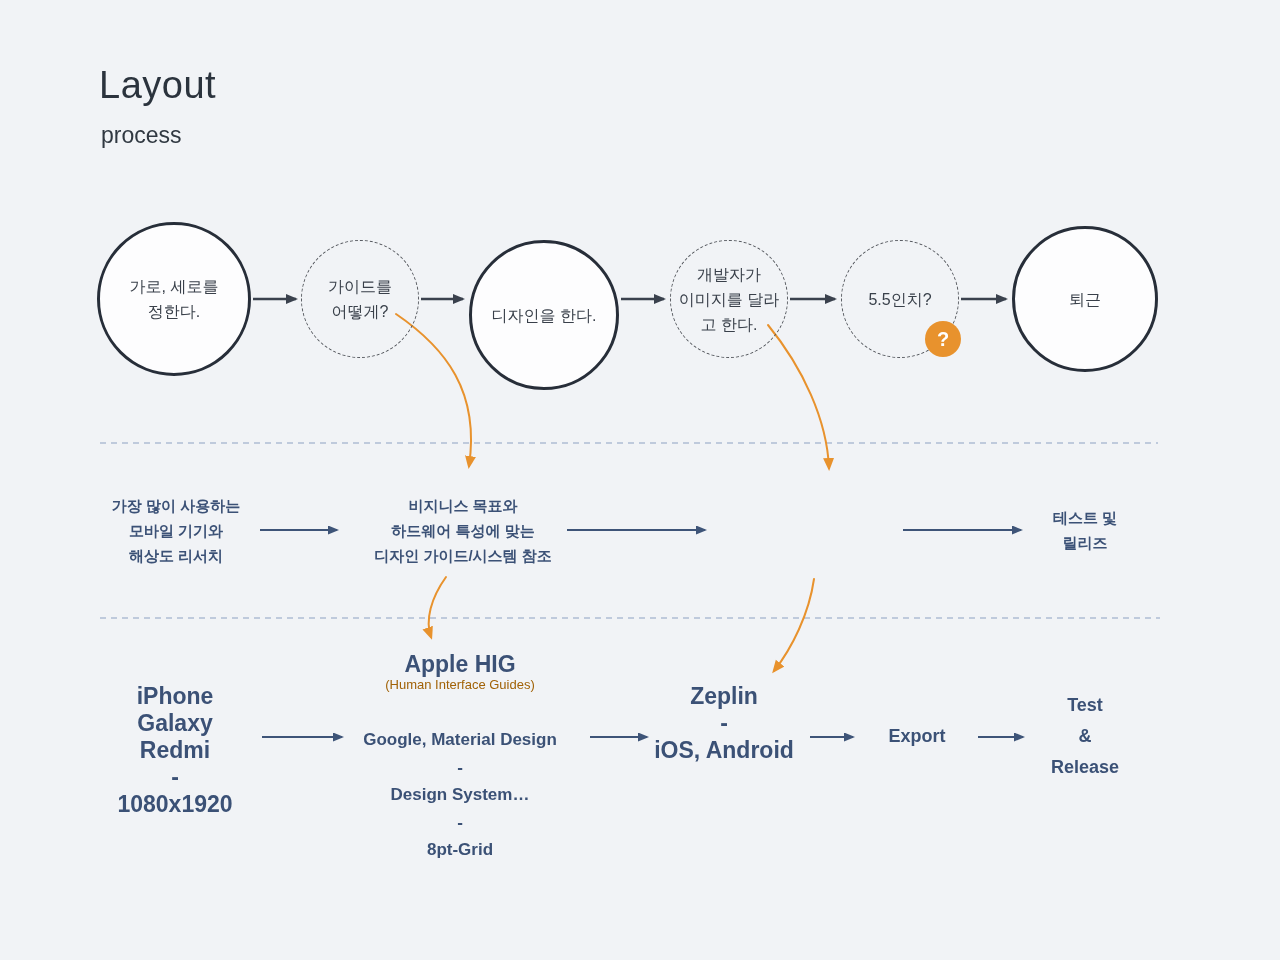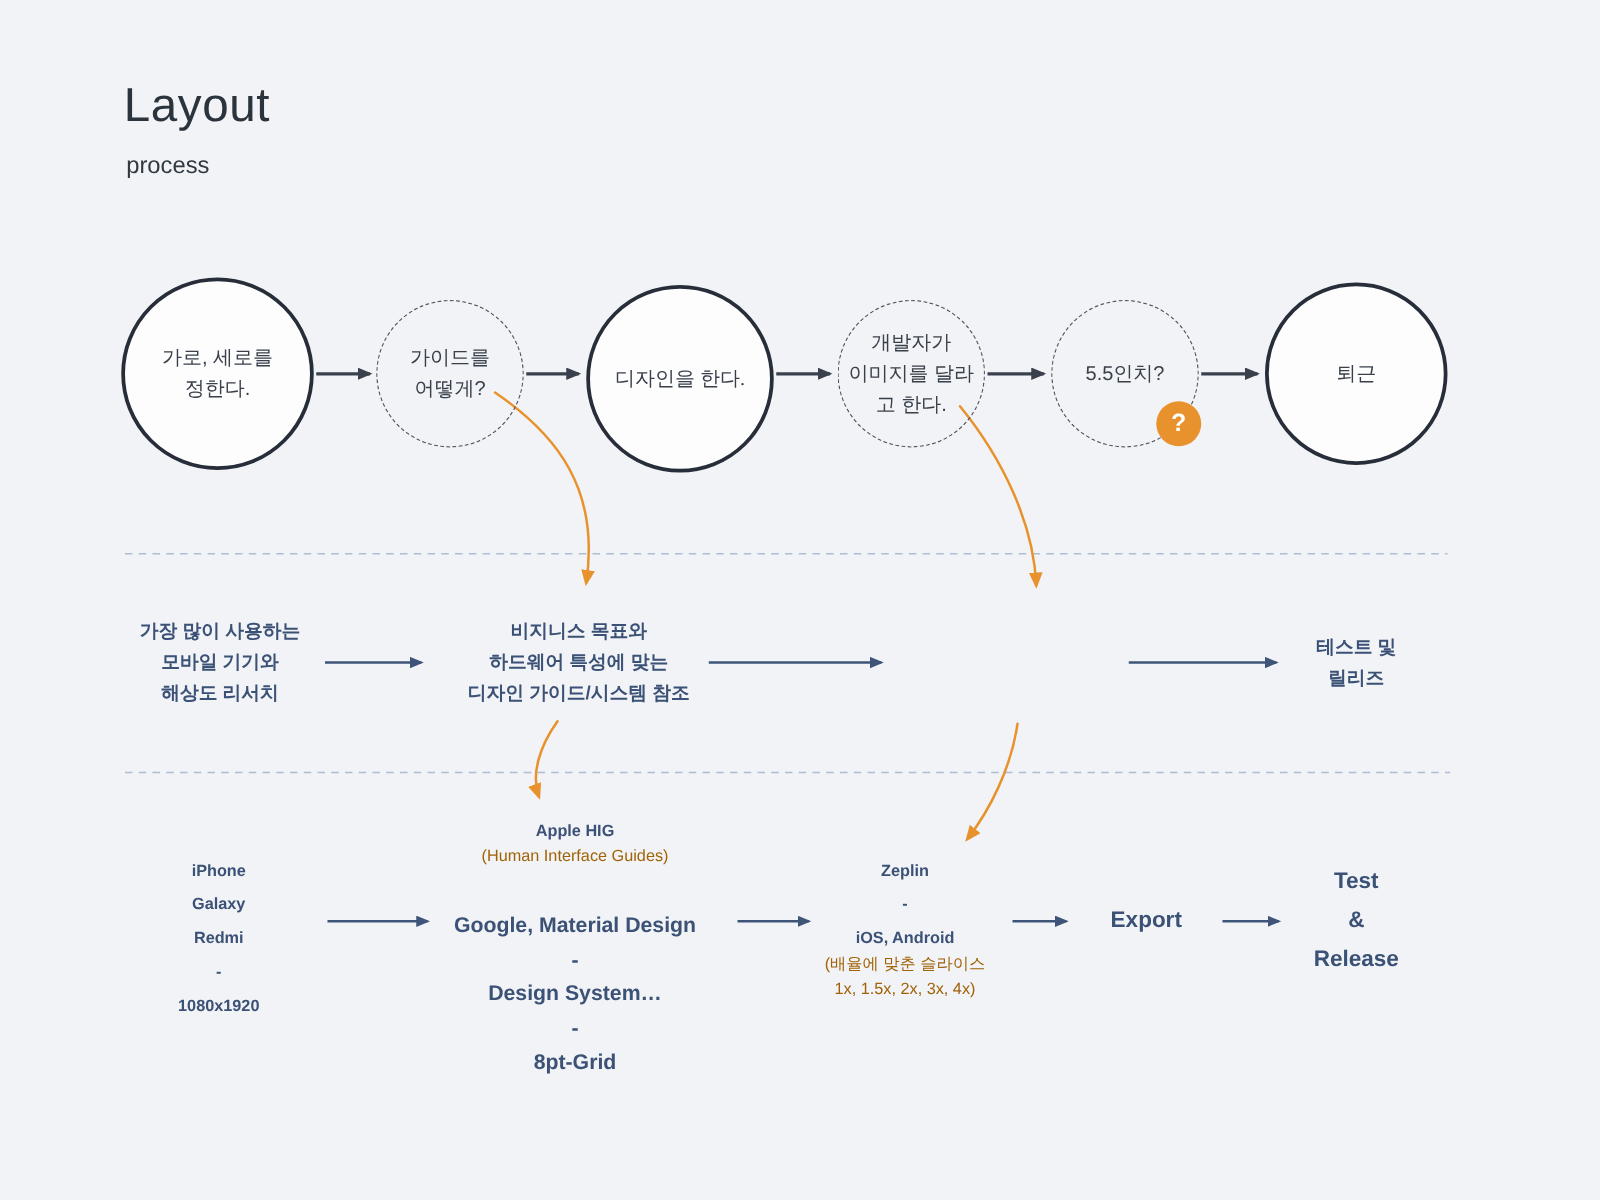--- a/index.html
+++ b/index.html
@@ -13,21 +13,21 @@
   #stage { position: absolute; inset: 0; width: 1280px; height: 869px; }
   #arrow-layer { position: absolute; left: 0; top: 0; width: 1280px; height: 960px; }
 
   .page-title {
     position: absolute; left: 99px; top: 64px;
     font-size: 38px; font-weight: 300; letter-spacing: 0.5px;
     color: #2b333d;
   }
   .page-subtitle {
     position: absolute; left: 101px; top: 122px;
-    font-size: 19px; font-weight: 400; color: #303841;
+    font-size: 23px; font-weight: 400; color: #303841;
   }
 
   .circle {
     position: absolute; border-radius: 50%;
     display: flex; align-items: center; justify-content: center;
     text-align: center; white-space: pre-line;
     color: #39404a; font-size: 16px; line-height: 25px; font-weight: 500;
   }
   .circle.solid { background: #fdfdfe; border: 3px solid #272e39; }
   .circle.dashed { background: transparent; border: 1.6px dashed #55585e; }
@@ -37,21 +37,21 @@
     border-radius: 50%; background: #e8922d; color: #ffffff;
     display: flex; align-items: center; justify-content: center;
     font-size: 20px; font-weight: 700;
   }
 
   .tblock {
     position: absolute; transform: translate(-50%, -50%);
     text-align: center; white-space: pre-line;
   }
   .navy-md { color: #3b5176; font-size: 15px; font-weight: 700; line-height: 25px; }
-  .navy-lg { color: #3b5176; font-size: 13px; font-weight: 700; line-height: 27px; }
+  .navy-lg { color: #3b5176; font-size: 23px; font-weight: 700; line-height: 27px; }
   .navy-lg275 { color: #3b5176; font-size: 17px; font-weight: 700; line-height: 27.5px; }
   .navy-sm { color: #a16207; font-size: 13px; font-weight: 400; line-height: 20px; }
   .navy-xl { color: #3b5176; font-size: 18px; font-weight: 700; line-height: 31px; }
 </style>
 </head>
 <body>
 
 <div id="stage">
 
   <svg id="arrow-layer" viewBox="0 0 1280 960" xmlns="http://www.w3.org/2000/svg">
@@ -91,21 +91,21 @@
     <path d="M814,579 C809,614 792,648 774,671" fill="none" stroke="#e8922d" stroke-width="2" stroke-linecap="round" marker-end="url(#head-orange)"></path>
   </svg>
 
   <div class="page-title">Layout</div>
   <div class="page-subtitle">process</div>
 
   <div class="circle solid" style="left:97px;  top:222px; width:154px; height:154px;"><span>가로, 세로를
 정한다.</span></div>
   <div class="circle dashed" style="left:301px; top:240px; width:118px; height:118px;"><span>가이드를
 어떻게?</span></div>
-  <div class="circle solid" style="left:469px; top:228px; width:150px; height:150px;font-family:Liberation Serif, serif;"><span>디자인을 한다.</span></div>
+  <div class="circle solid" style="left:469px; top:240px; width:150px; height:150px;"><span>디자인을 한다.</span></div>
   <div class="circle dashed" style="left:670px; top:240px; width:118px; height:118px;"><span>개발자가
 이미지를 달라
 고 한다.</span></div>
   <div class="circle dashed" style="left:841px; top:240px; width:118px; height:118px;"><span>5.5인치?</span></div>
   <div class="circle solid" style="left:1012px;top:226px; width:146px; height:146px;"><span>퇴근</span></div>
 
   <div class="badge">?</div>
 
   <div class="tblock navy-md" style="left:463px;  top:530px;">비지니스 목표와
 하드웨어 특성에 맞는
@@ -126,21 +126,19 @@
   <div class="tblock navy-sm" style="left:460px; top:685px;">(Human Interface Guides)</div>
   <div class="tblock navy-lg275" style="left:460px; top:766px;margin-top:29px;">Google, Material Design
 -
 Design System…
 -
 8pt-Grid</div>
 
   <div class="tblock navy-lg" style="left:724px; top:723px;">Zeplin
 -
 iOS, Android</div>
-  <div class="tblock navy-sm" style="left:724px; top:781px;">(배율에 맞춘 슬라이스
-1x, 1.5x, 2x, 3x, 4x)</div>
 
   <div class="tblock navy-xl" style="left:917px; top:736px;">Export</div>
   <div class="tblock navy-xl" style="left:1085px;top:736px;">Test
 &amp;
 Release</div>
 
 </div>
 
 </body></html>

